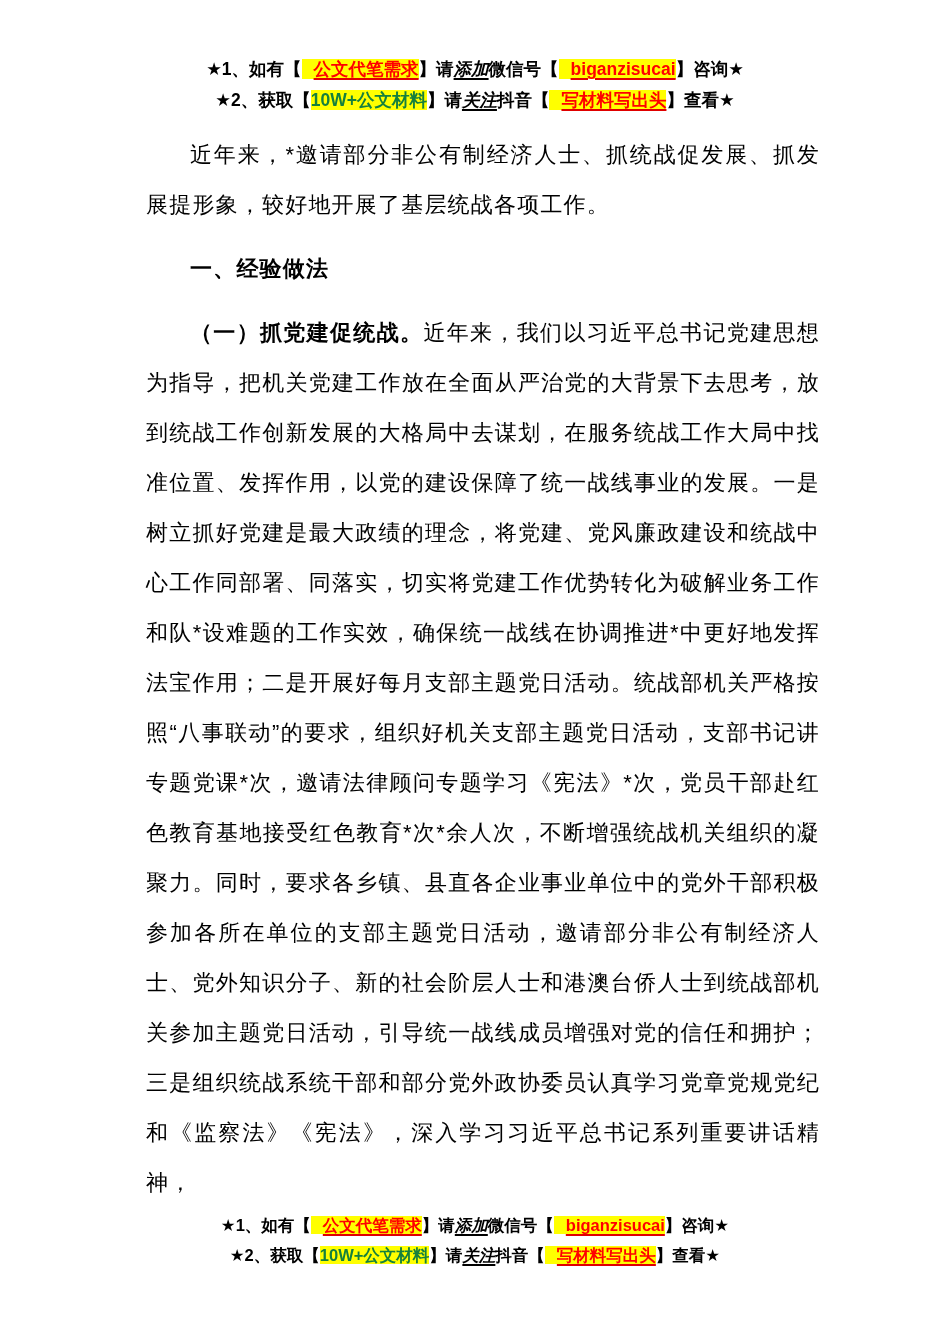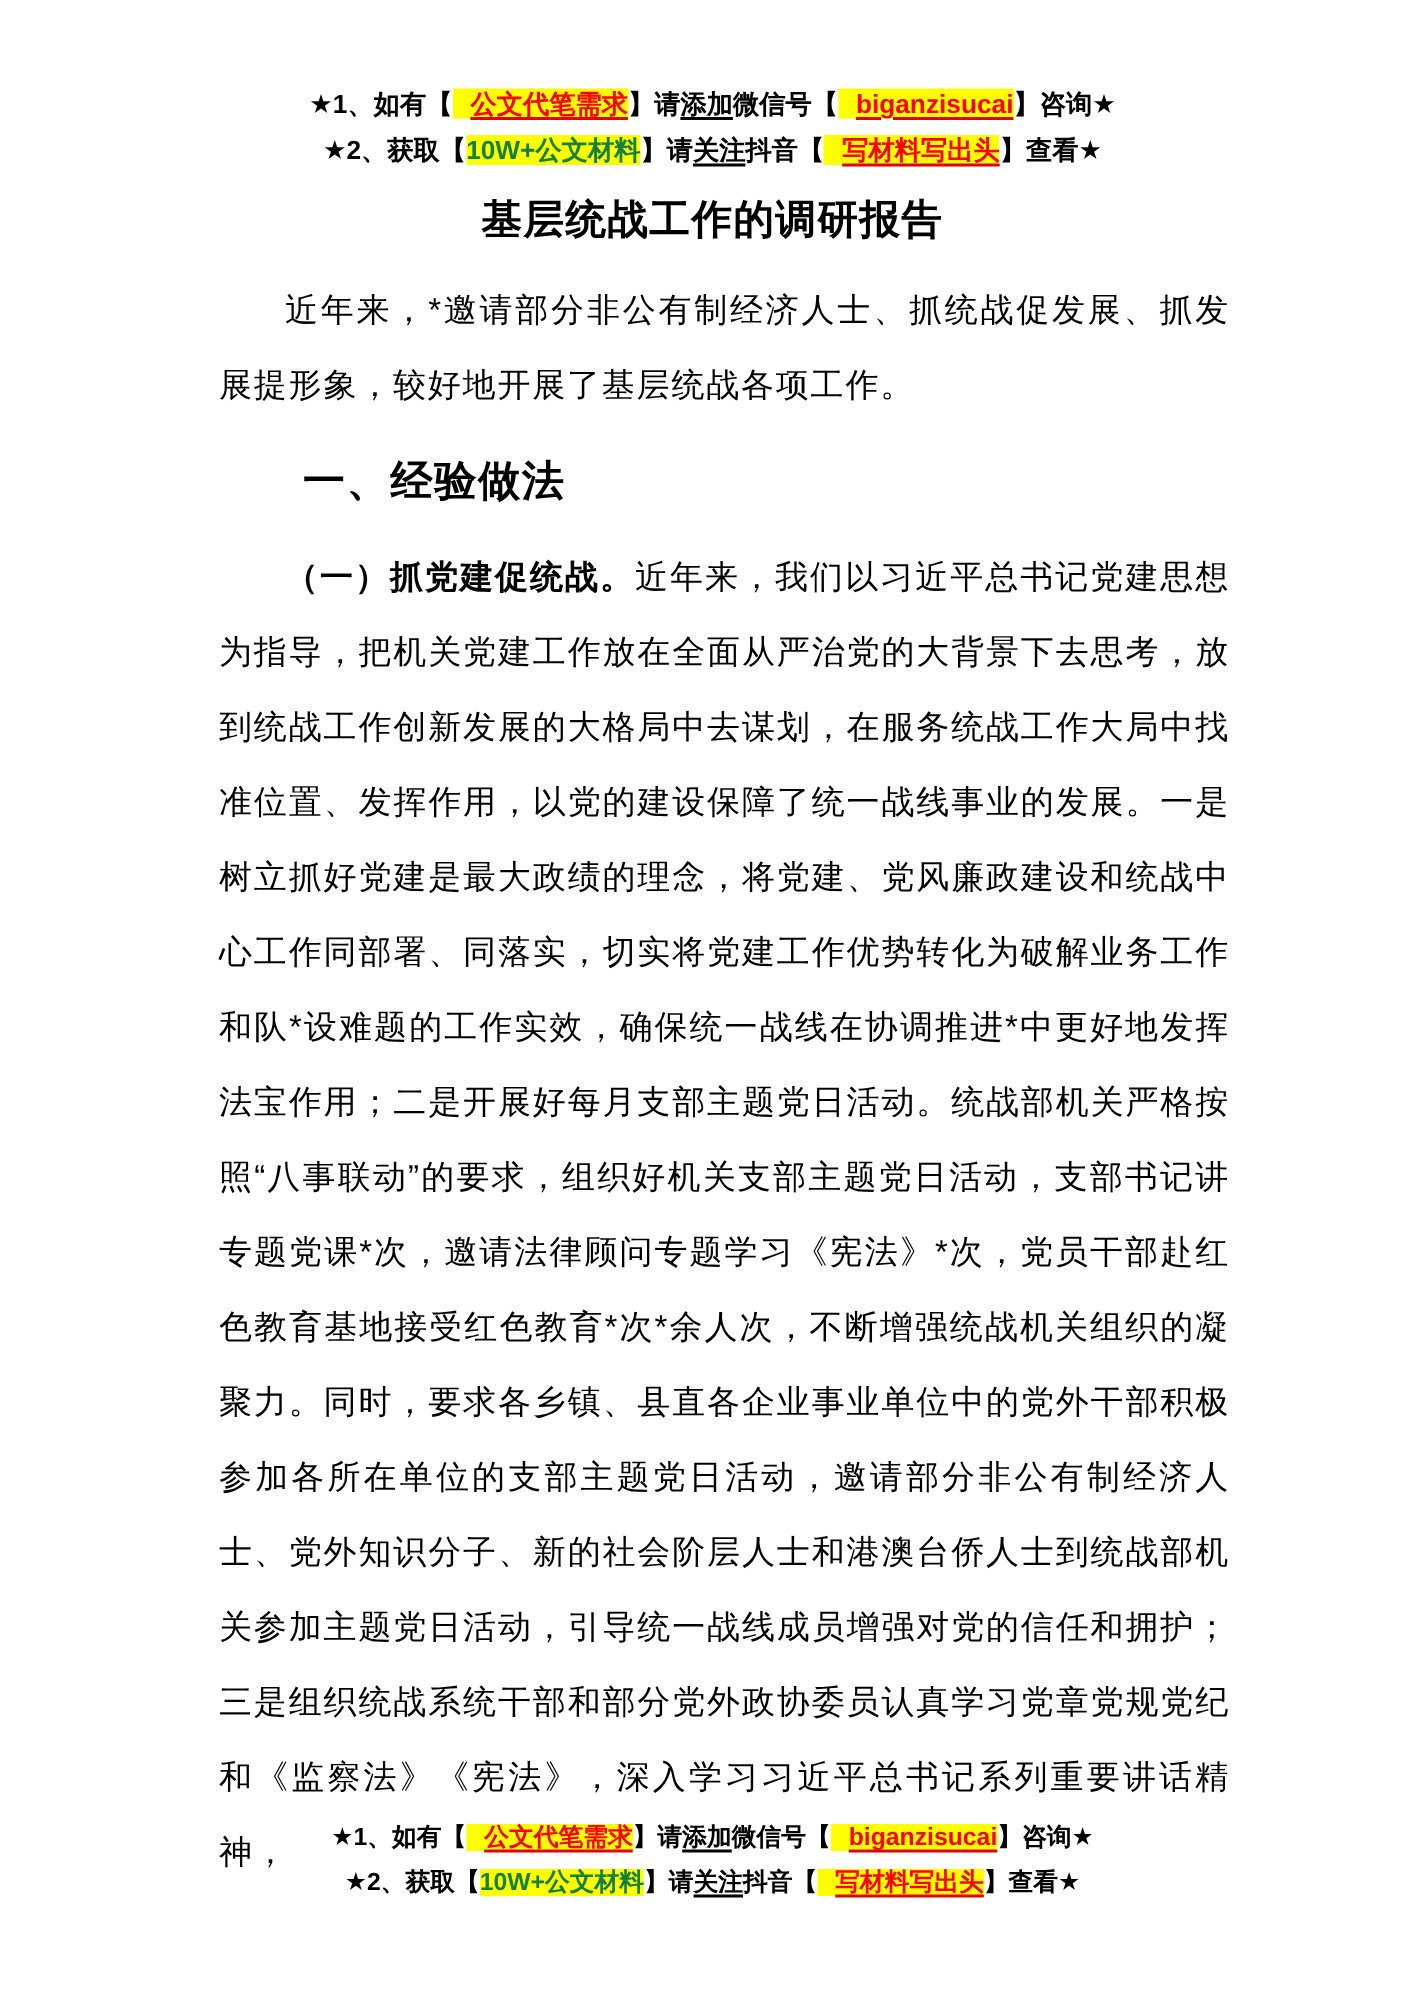--- a/index.html
+++ b/index.html
@@ -35,20 +35,21 @@
     top: 1210px;
     font-size: 16.5px;
     line-height: 30px;
   }
   .promo-line { white-space: nowrap; }
   .seg-plain { }
   .seg-underline {
     text-decoration: underline;
     text-decoration-thickness: 2px;
     text-underline-offset: 3px;
+    font-style: italic;
   }
   .seg-hl {
     color: #ff0000;
     background: #ffff00;
     text-decoration: underline;
     text-decoration-color: #e00000;
     text-decoration-thickness: 2px;
     text-underline-offset: 3px;
     padding-left: 12px;
   }
@@ -72,38 +73,37 @@
     line-height: 50px;
     letter-spacing: 1.2px;
     text-align: justify;
   }
   .para {
     margin: 14px 0 0 0;
     text-indent: 2em;
   }
   .section-heading {
     margin: 14px 0 0 0;
-    font-size: 28px;
+    font-size: 22px;
     font-weight: bold;
     text-indent: 2em;
     line-height: 50px;
   }
   .lead { font-weight: bold; }
 </style>
 </head>
 <body>
 
 <div class="page">
 
   <div class="promo promo-header">
     <div class="promo-line"><span class="seg-plain">★1、如有【</span><span class="seg-hl">公文代笔需求</span><span class="seg-plain">】请</span><span class="seg-underline">添加</span><span class="seg-plain">微信号【</span><span class="seg-hl">biganzisucai</span><span class="seg-plain">】咨询★</span></div>
     <div class="promo-line"><span class="seg-plain">★2、获取【</span><span class="seg-hlplain">10W+公文材料</span><span class="seg-plain">】请</span><span class="seg-underline">关注</span><span class="seg-plain">抖音【</span><span class="seg-hl">写材料写出头</span><span class="seg-plain">】查看★</span></div>
   </div>
 
-  <h1 class="doc-title">基层统战工作的调研报告</h1>
 
   <div class="doc-body">
     <p class="para">近年来，*邀请部分非公有制经济人士、抓统战促发展、抓发展提形象，较好地开展了基层统战各项工作。</p>
     <h2 class="section-heading">一、经验做法</h2>
     <p class="para"><span class="lead">（一）抓党建促统战。</span><span>近年来，我们以习近平总书记党建思想为指导，把机关党建工作放在全面从严治党的大背景下去思考，放到统战工作创新发展的大格局中去谋划，在服务统战工作大局中找准位置、发挥作用，以党的建设保障了统一战线事业的发展。一是树立抓好党建是最大政绩的理念，将党建、党风廉政建设和统战中心工作同部署、同落实，切实将党建工作优势转化为破解业务工作和队*设难题的工作实效，确保统一战线在协调推进*中更好地发挥法宝作用；二是开展好每月支部主题党日活动。统战部机关严格按照“八事联动”的要求，组织好机关支部主题党日活动，支部书记讲专题党课*次，邀请法律顾问专题学习《宪法》*次，党员干部赴红色教育基地接受红色教育*次*余人次，不断增强统战机关组织的凝聚力。同时，要求各乡镇、县直各企业事业单位中的党外干部积极参加各所在单位的支部主题党日活动，邀请部分非公有制经济人士、党外知识分子、新的社会阶层人士和港澳台侨人士到统战部机关参加主题党日活动，引导统一战线成员增强对党的信任和拥护；三是组织统战系统干部和部分党外政协委员认真学习党章党规党纪和《监察法》《宪法》，深入学习习近平总书记系列重要讲话精神，</span></p>
   </div>
 
   <div class="promo promo-footer">
     <div class="promo-line"><span class="seg-plain">★1、如有【</span><span class="seg-hl">公文代笔需求</span><span class="seg-plain">】请</span><span class="seg-underline">添加</span><span class="seg-plain">微信号【</span><span class="seg-hl">biganzisucai</span><span class="seg-plain">】咨询★</span></div>
     <div class="promo-line"><span class="seg-plain">★2、获取【</span><span class="seg-hlplain">10W+公文材料</span><span class="seg-plain">】请</span><span class="seg-underline">关注</span><span class="seg-plain">抖音【</span><span class="seg-hl">写材料写出头</span><span class="seg-plain">】查看★</span></div>

